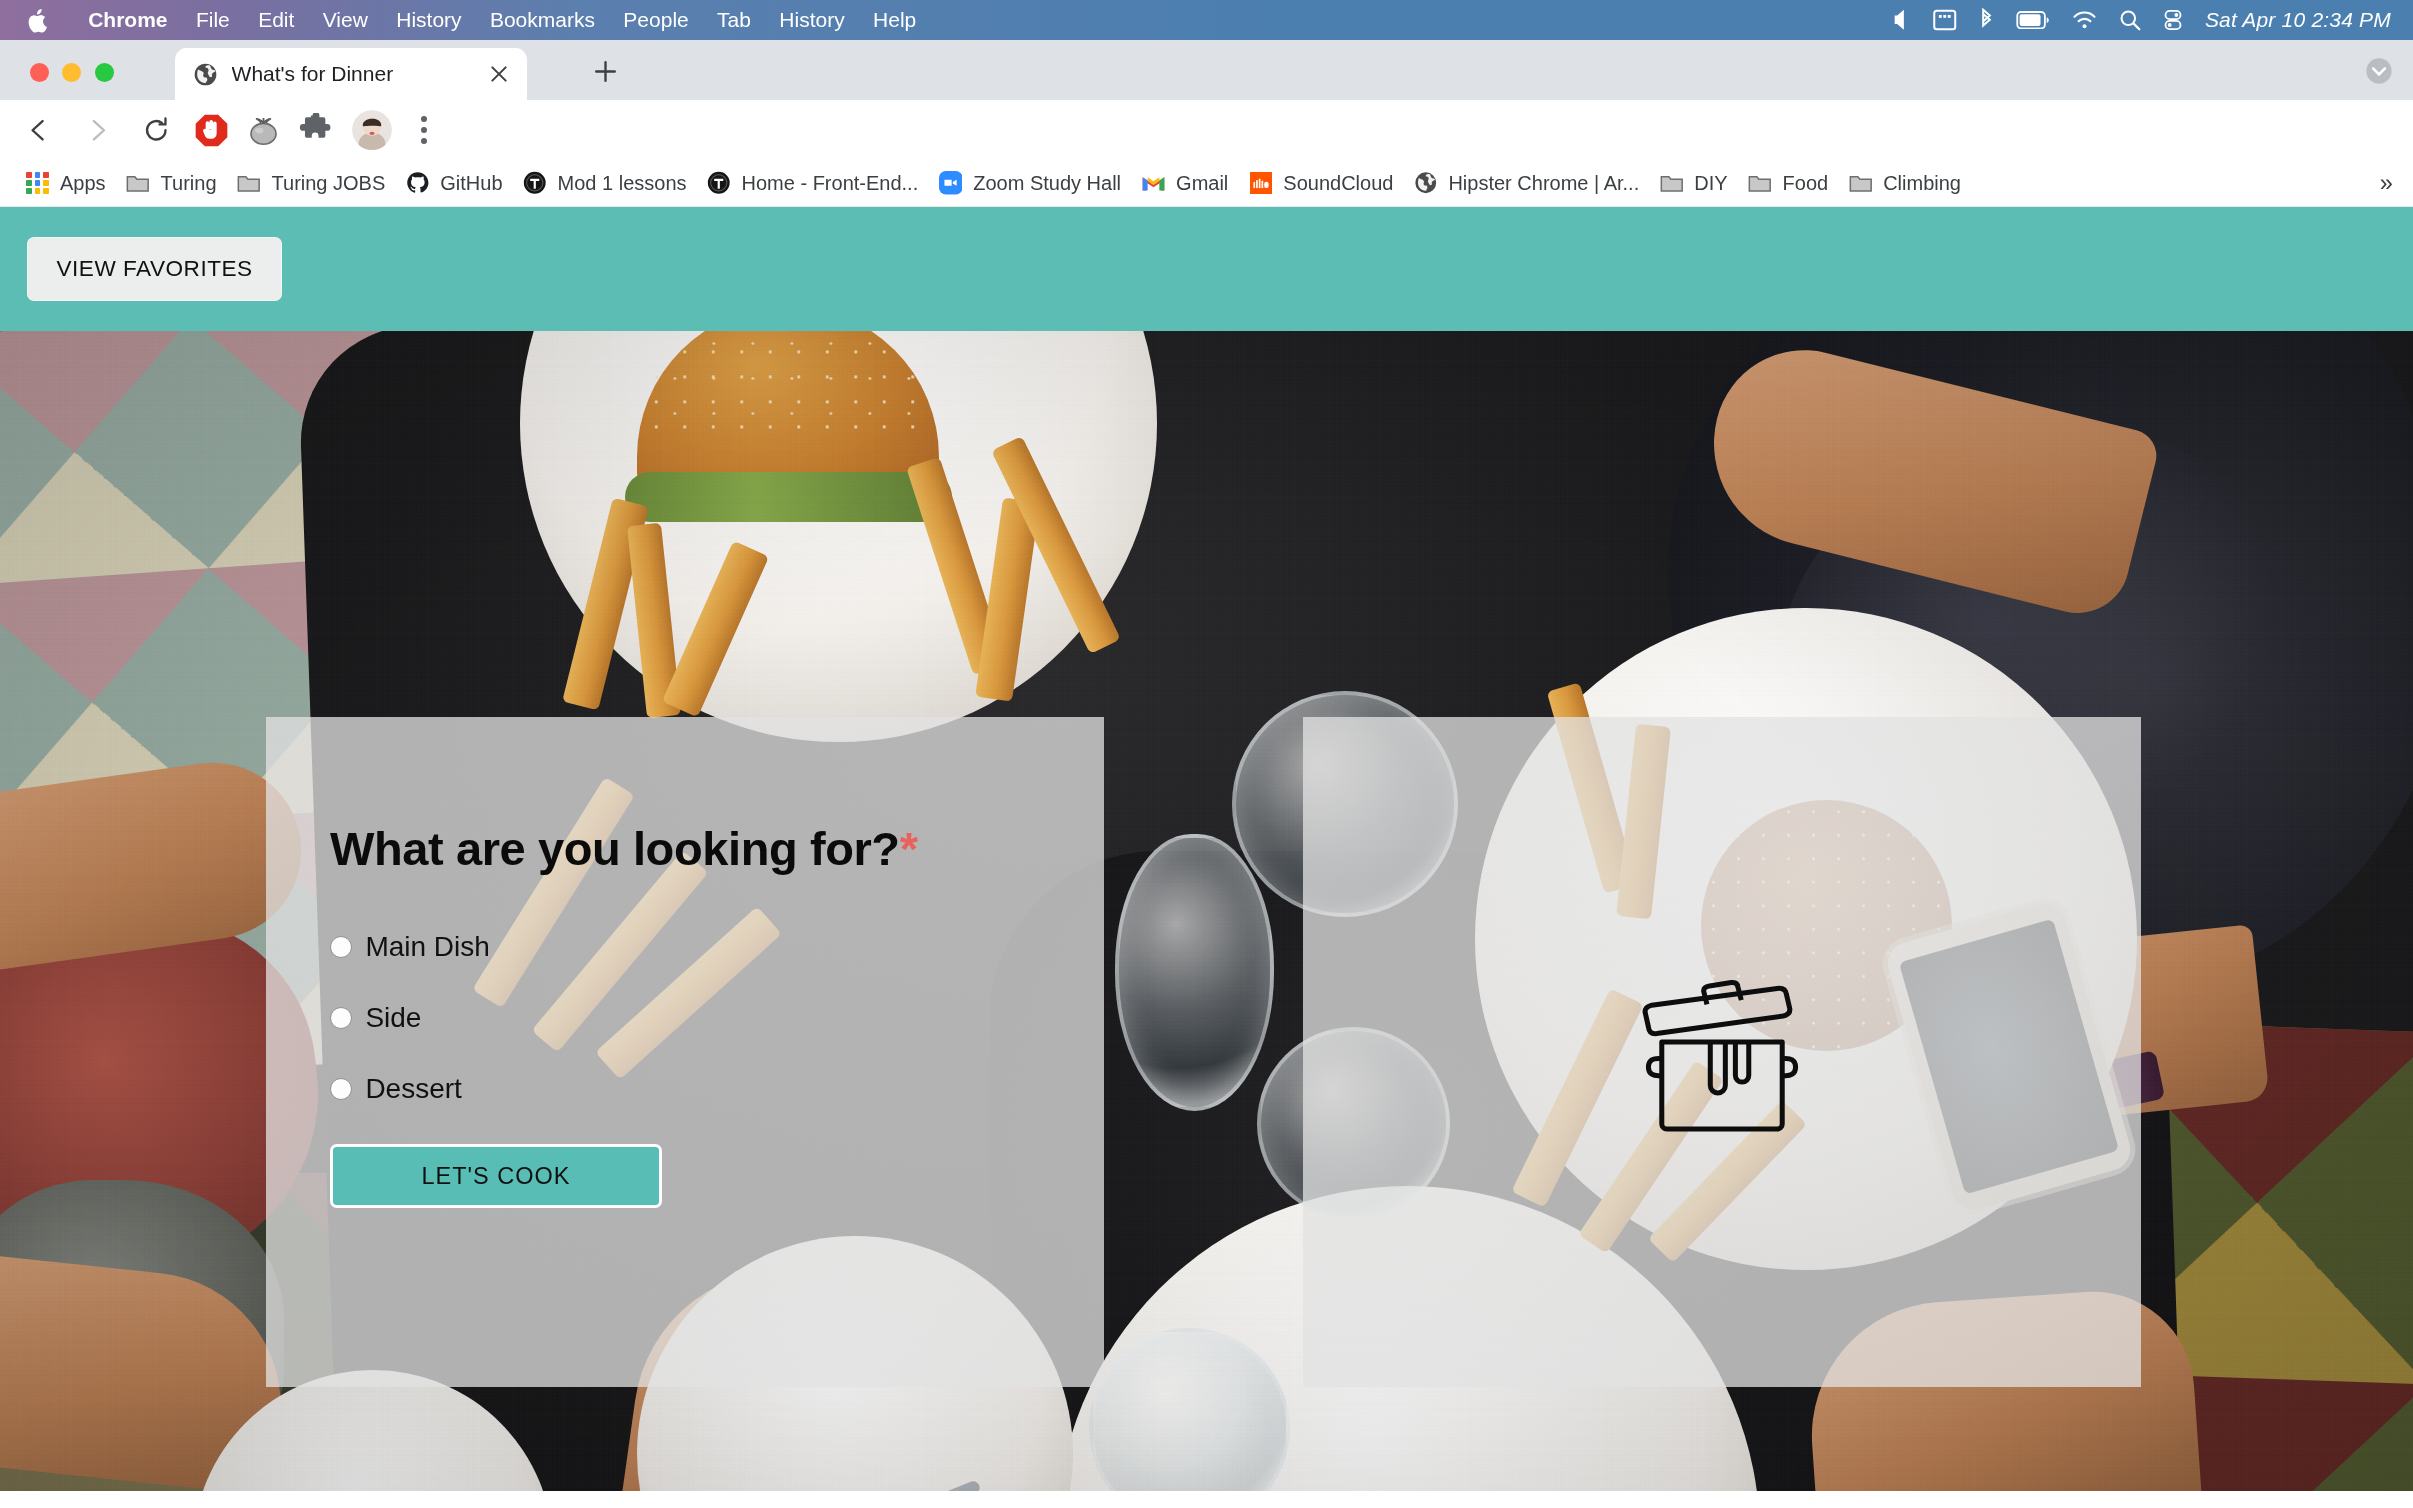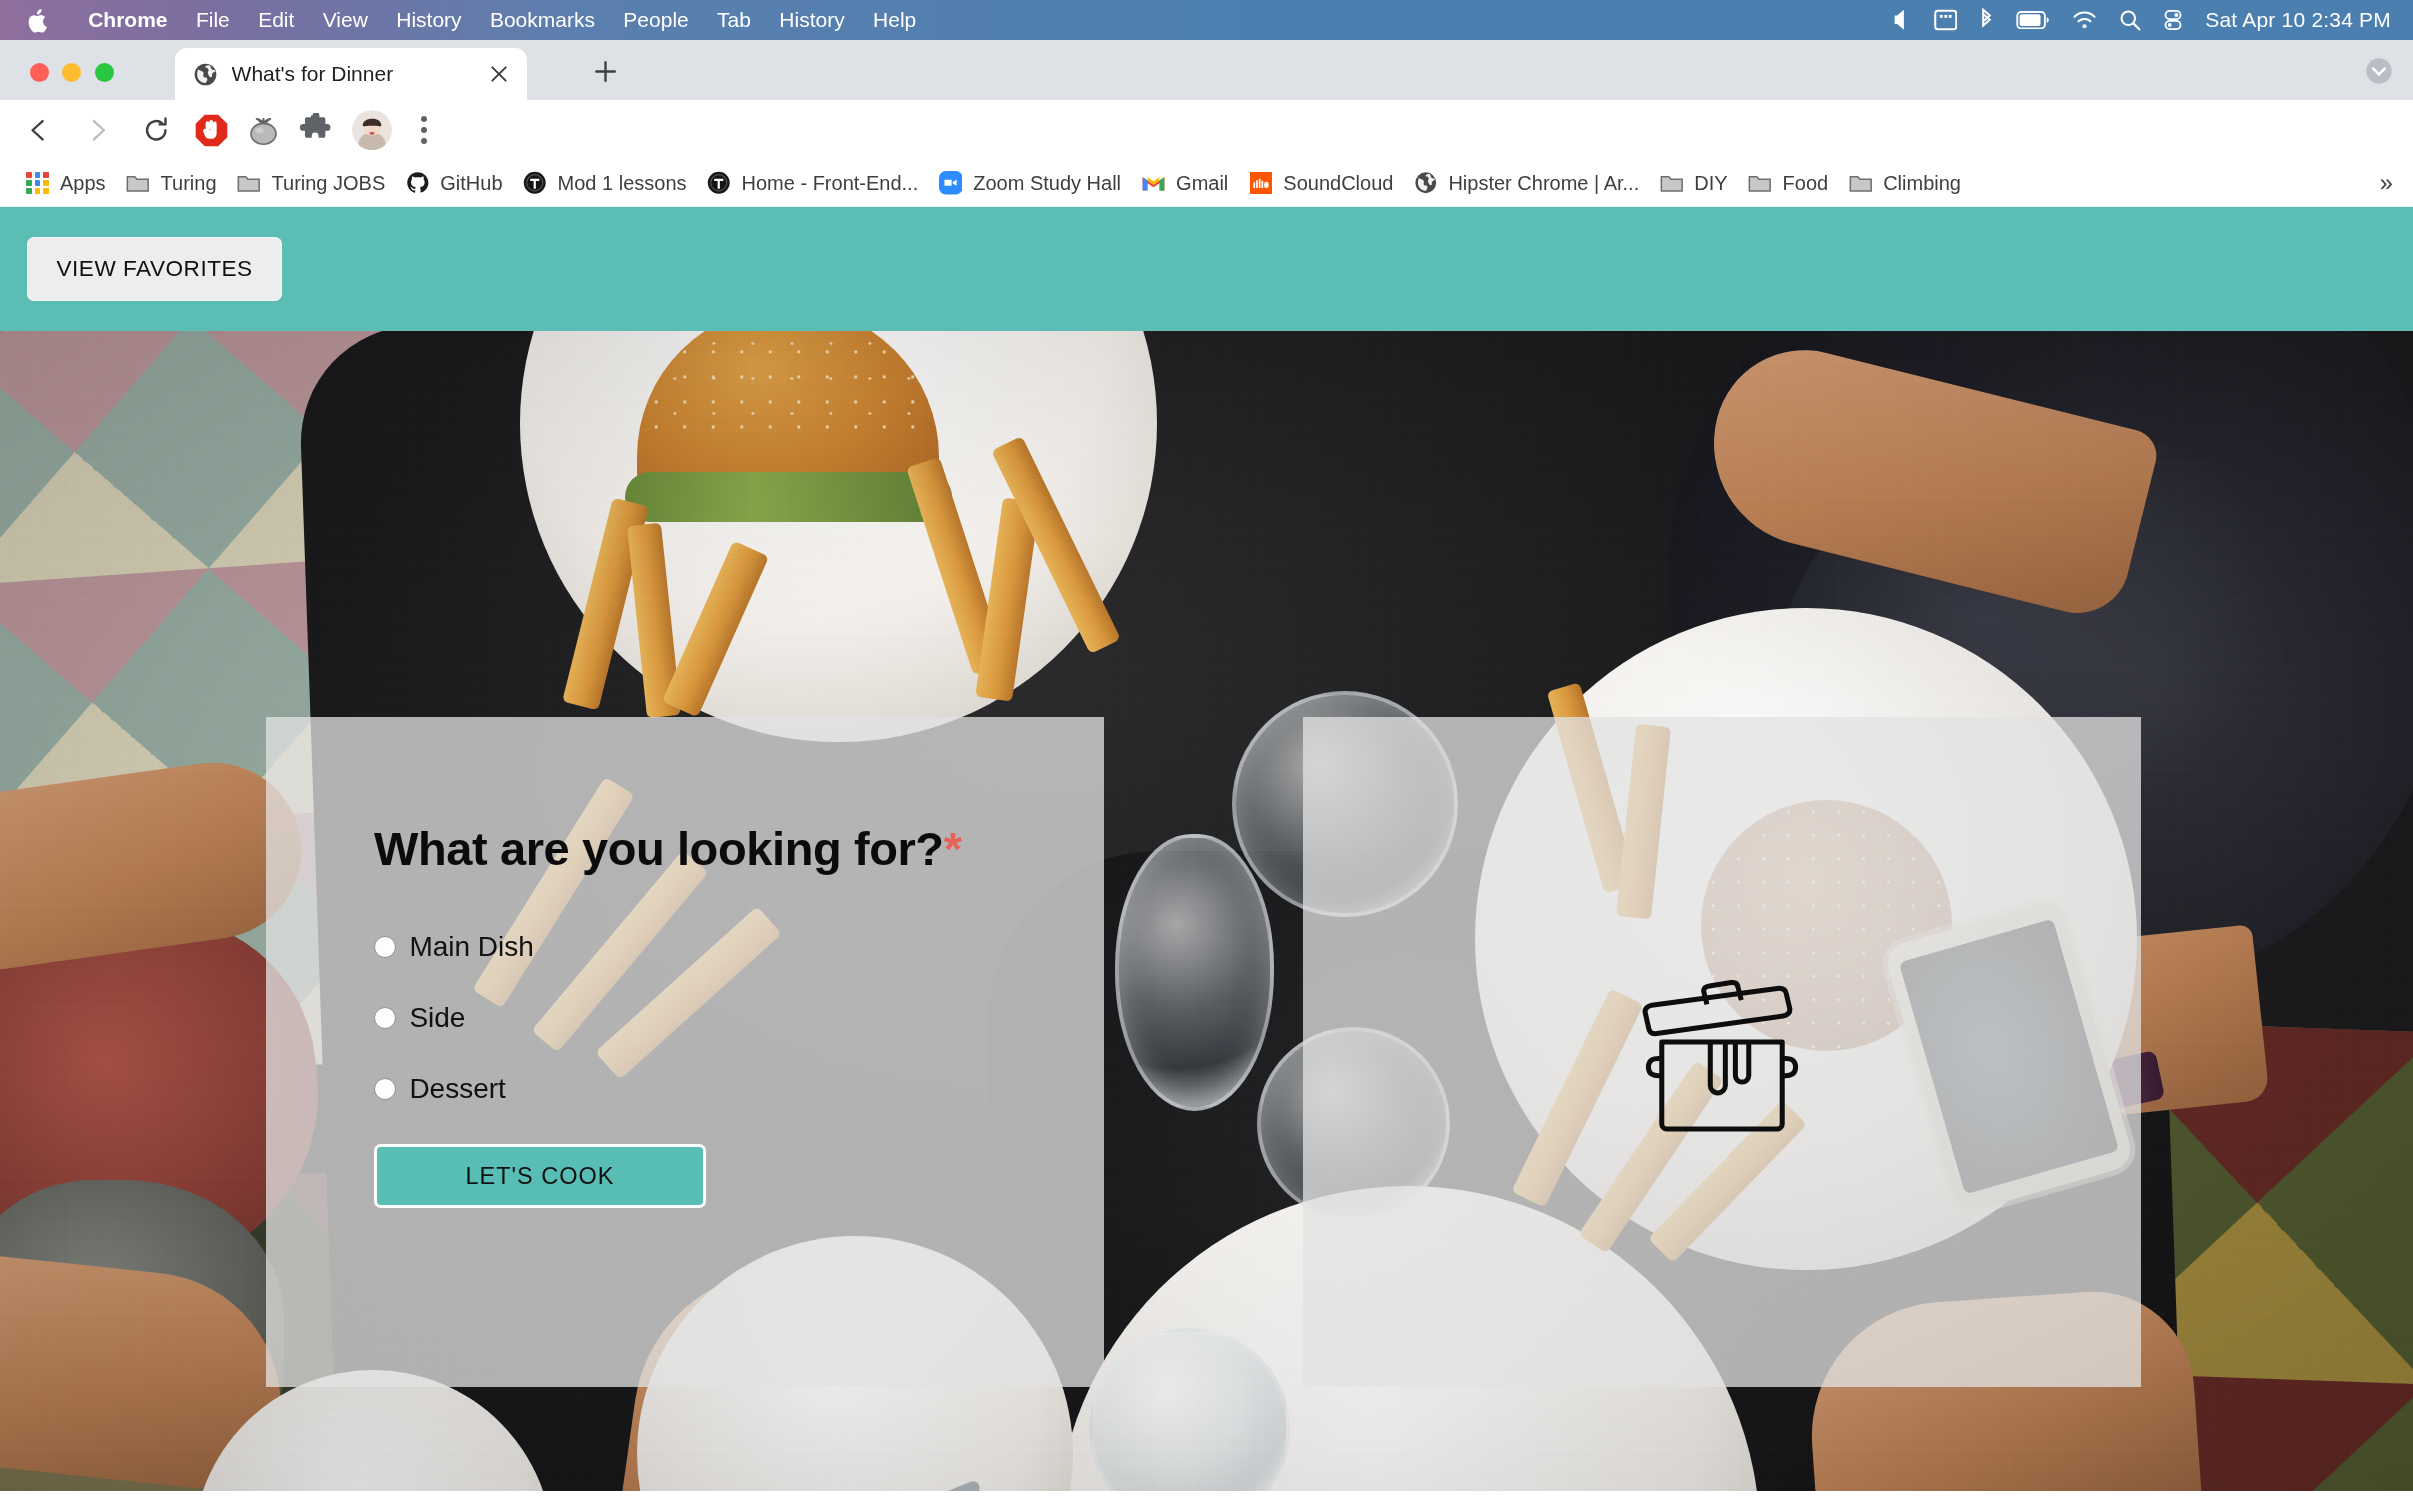--- a/index.html
+++ b/index.html
@@ -20,21 +20,21 @@
   }
   .menubar-left { display: flex; align-items: center; gap: 0; padding-left: 27px; }
   .apple-logo { width: 22px; height: 25px; margin-right: 25px; display:block; }
   .menu-item { padding: 0 14.2px; white-space: nowrap; line-height: 40px; }
   .menu-item.bold { font-weight: bold; }
   .menubar-right {
     position: absolute; right: 22px; top: 0; height: 40px;
     display: flex; align-items: center; gap: 22px;
   }
   .mb-icon { display: flex; align-items: center; justify-content: center; }
-  .mb-clock { font-size: 21px; letter-spacing: 0.2px; white-space: nowrap; }
+  .mb-clock { font-size: 21px; letter-spacing: 0.2px; white-space: nowrap; font-style: italic; }
 
   
   .tabstrip {
     height: 60px; width: 100%;
     background: #dee1e6;
     display: flex; align-items: flex-end;
     position: relative;
     gap: 44px;
   }
   .traffic { display: flex; align-items: center; gap: 13.4px; padding: 0 17px 18.4px 30px; }
@@ -315,21 +315,21 @@
     width: 1875px; height: 670px;
     display: flex; gap: 199px; z-index: 4;
   }
   .panel {
     background: rgba(226,226,226,.76);
     position: relative;
   }
   .panel-form { width: 838px; }
   .panel-pot { width: 838px; display: flex; align-items: center; justify-content: center; }
 
-  .form-inner { padding: 104px 0 0 108px; }
+  .form-inner { padding: 104px 0 0 64px; }
   .form-heading {
     font-size: 47px; font-weight: bold; color: #0b0b0b;
     letter-spacing: -0.4px; margin-bottom: 55px; white-space: nowrap;
   }
   .req { color: #e8625c; }
   .radio-row { display: flex; align-items: center; gap: 13.4px; margin-bottom: 39px; }
   .radio {
     width: 22px; height: 22px; border-radius: 50%;
     background: #fdfdfd; border: 1.7px solid #8f9296;
     flex: 0 0 22px;

